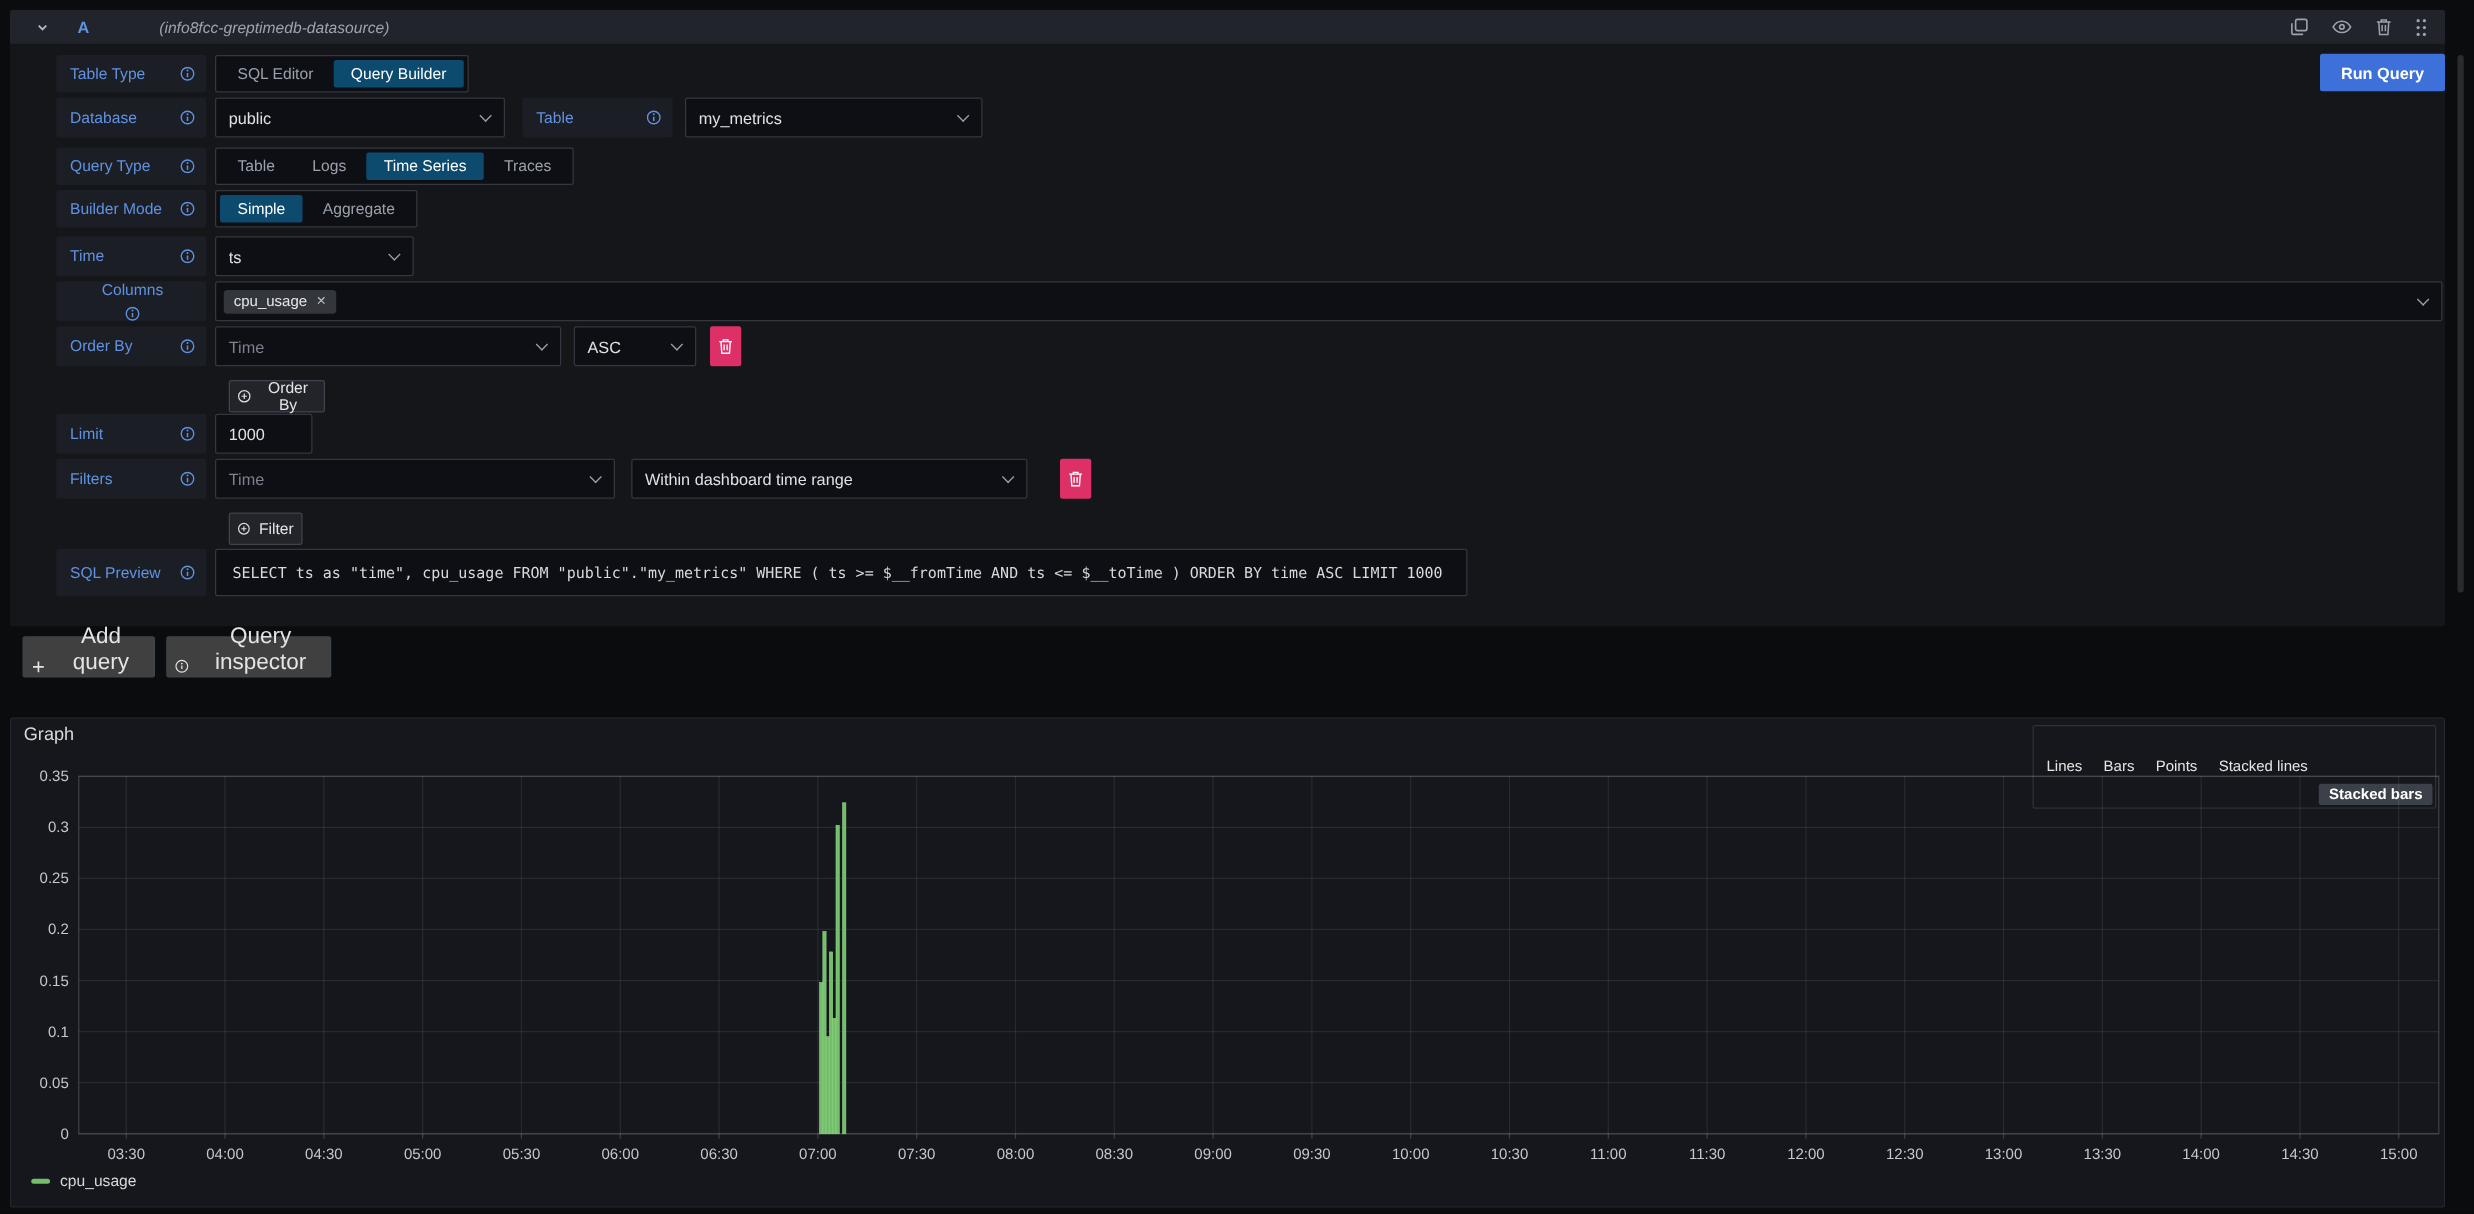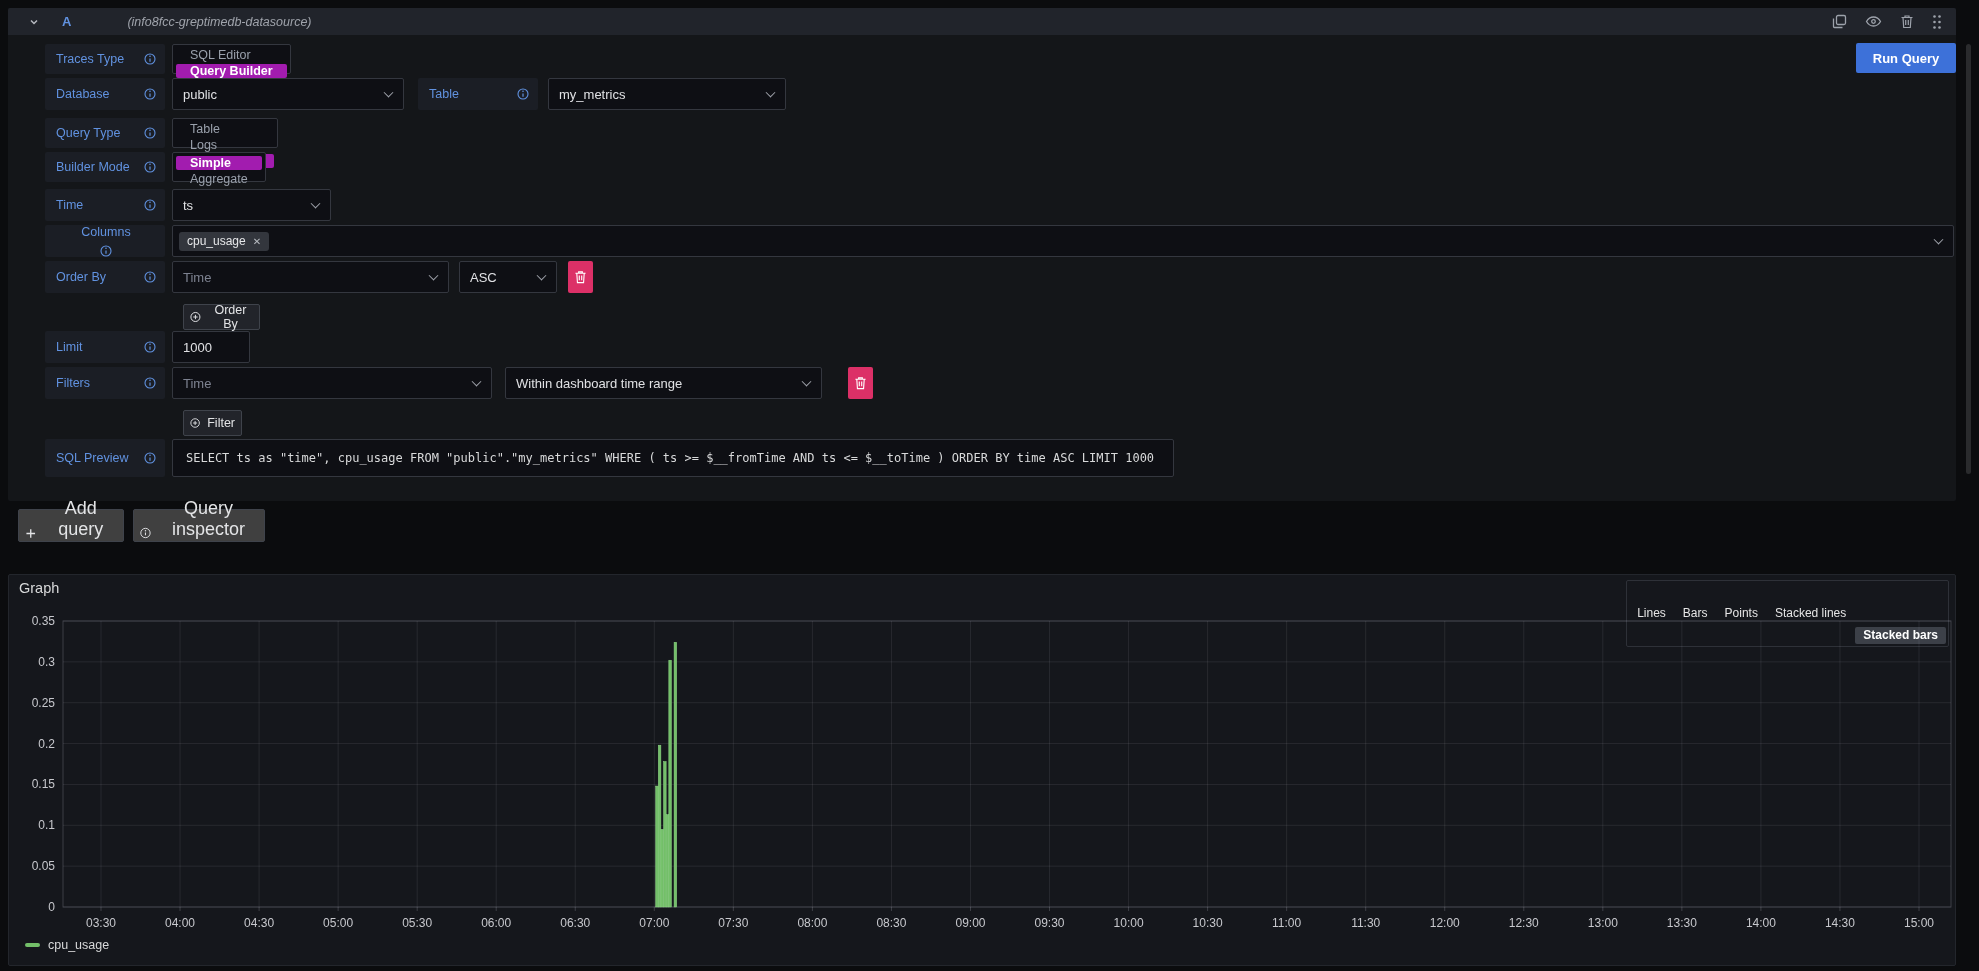--- a/index.html
+++ b/index.html
@@ -19,23 +19,23 @@
   .chip-label{color:#6192e0;font-size:12.5px;font-weight:500;}
   .chip-ico{color:#6192e0;display:flex;align-items:center;}
   
   .sel{position:absolute;background:#0e0f14;border:1px solid #34373f;border-radius:2px;display:flex;align-items:center;box-sizing:border-box;padding:0 26px 0 10px;font-size:13px;color:#e0e1e4;cursor:pointer;}
   .sel .chev{position:absolute;right:11px;top:50%;width:6px;height:6px;border-right:1.5px solid #9fa3ab;border-bottom:1.5px solid #9fa3ab;transform:translateY(-70%) rotate(45deg);}
   .sel.ph .sel-val{color:#7d8290;}
   .inp{position:absolute;background:#0e0f14;border:1px solid #34373f;border-radius:2px;box-sizing:border-box;padding:0 10px;font-size:13px;color:#e0e1e4;font-family:"Liberation Sans",sans-serif;}
   .tag{background:#33363d;border-radius:3px;padding:2.5px 8px;font-size:12px;color:#e6e7e9;display:flex;align-items:center;gap:7px;}
   .tag .x{color:#b8bcc2;font-size:10px;cursor:pointer;}
   
-  .rgroup{position:absolute;background:#0e0f14;border:1px solid #34373f;border-radius:2px;display:flex;align-items:stretch;padding:3px;gap:2px;box-sizing:border-box;flex-direction:column;}
+  .rgroup{position:absolute;background:#0e0f14;border:1px solid #34373f;border-radius:2px;display:flex;align-items:stretch;padding:3px;gap:2px;box-sizing:border-box;}
   .ropt{display:flex;align-items:center;padding:0 14px;font-size:12.5px;color:#9aa1ac;border-radius:2px;cursor:pointer;white-space:nowrap;}
-  .ropt.active{background:#a21caf;color:#ffffff;font-weight:700;}
+  .ropt.active{background:#0c4a6e;color:#ffffff;font-weight:400;}
   
   button{font-family:"Liberation Sans",sans-serif;border:none;cursor:pointer;border-radius:2px;}
   .btn-primary{background:#3d71d9;color:#fff;font-size:13px;font-weight:700;}
   .btn-red{background:#dc3067;display:flex;align-items:center;justify-content:center;}
   .btn-sec{background:#22242a;border:1px solid #3f434b;color:#e3e4e6;font-size:12.5px;display:flex;align-items:center;gap:7px;justify-content:center;}
   .btn-big{background:#404040;border:1px solid #3f434b;color:#e3e4e6;font-size:18px;display:flex;align-items:flex-end;gap:8px;justify-content:center;}
   .sqlbox{position:absolute;background:#0e0f14;border:1px solid #34373f;border-radius:2px;display:flex;align-items:center;padding:0 13px;box-sizing:border-box;}
   .sqlbox code{font-family:"DejaVu Sans Mono",monospace;font-size:12px;color:#d8d9da;white-space:nowrap;}
   
   .panel{position:absolute;left:8px;top:574px;width:1948px;height:392px;background:#15171c;border:1px solid #23262c;border-radius:2px;box-sizing:border-box;}
@@ -95,21 +95,21 @@
                 <circle cx="7.5" cy="13.5" r="1.3"></circle>
               </g>
             </svg>
         </span>
       </span>
     </div>
 
     <button class="btn-primary abs" style="left:1848px;top:35px;width:100px;height:30px;">Run Query</button>
 
     <div class="chip" style="top:36px;height:30px;">
-      <span class="chip-label">Traces Type</span>
+      <span class="chip-label">Table Type</span>
       <span class="chip-ico">
           <svg width="12" height="12" viewBox="0 0 12 12">
             <circle cx="6" cy="6" r="5" fill="none" stroke="currentColor" stroke-width="1.1"></circle>
             <path d="M6 5.4v3.4" stroke="currentColor" stroke-width="1.2"></path>
             <circle cx="6" cy="3.3" r="0.8" fill="currentColor"></circle>
           </svg>
         </span>
     </div>
     <div class="rgroup" style="left:164px;top:36px;height:30px;">
         <span class="ropt">SQL Editor</span>

